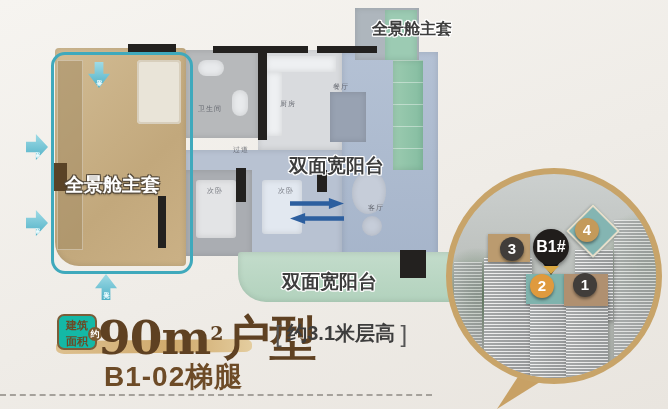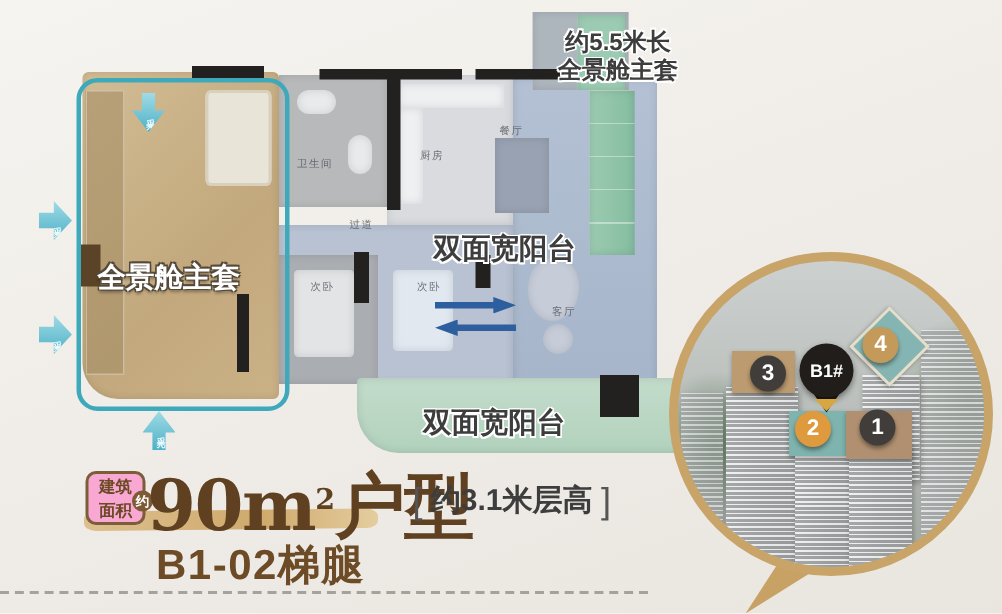--- a/index.html
+++ b/index.html
@@ -21,21 +21,21 @@
     display:flex;align-items:center;justify-content:center;
     font-size:6px;color:#eafcff;font-weight:bold;writing-mode:vertical-rl;letter-spacing:1px;}
   .arr-down{clip-path:polygon(30% 0,70% 0,70% 45%,100% 45%,50% 100%,0 45%,30% 45%);}
   .arr-right{clip-path:polygon(0 30%,45% 30%,45% 0,100% 50%,45% 100%,45% 70%,0 70%);}
   .arr-up{clip-path:polygon(50% 0,100% 55%,70% 55%,70% 100%,30% 100%,30% 55%,0 55%);}
   .swap{position:absolute;height:11px;background:#2d5f9f;}
   .swap-r{clip-path:polygon(0 30%,72% 30%,72% 0,100% 50%,72% 100%,72% 70%,0 70%);}
   .swap-l{clip-path:polygon(100% 30%,28% 30%,28% 0,0 50%,28% 100%,28% 70%,100% 70%);}
   
   .badge{left:57px;top:314px;width:40px;height:36px;border:2px solid #7c5d39;border-radius:7px;
-    background:#f9a8d4;color:#6b4a26;font-size:11px;font-weight:bold;line-height:16px;
+    background:#14b8a6;color:#6b4a26;font-size:11px;font-weight:bold;line-height:16px;
     text-align:center;box-sizing:border-box;}
   .badge-circle{position:absolute;right:-7px;top:11px;width:14px;height:14px;border-radius:50%;
     background:#7c5a33;color:#fff;font-size:9px;line-height:14px;text-align:center;}
   .swash{left:56px;top:340px;width:196px;height:13px;border-radius:8px/5px;
     background:linear-gradient(90deg,#ddc08f,#cfa96c 60%,#e4cd9f);transform:rotate(-.6deg);}
   .big-title{left:98px;top:314px;font-family:"DejaVu Serif",serif;font-weight:bold;
     font-size:47px;color:#5f4122;letter-spacing:-1px;line-height:1;}
   .big-title sup{font-size:19px;vertical-align:14px;letter-spacing:0;}
   .height-note{left:275px;top:320px;font-size:20px;color:#3d3d3d;font-weight:bold;}
   .height-note .bracket{font-weight:400;font-size:24px;color:#555;vertical-align:-2px;}
@@ -53,21 +53,21 @@
       linear-gradient(180deg,#ccd0cf 0%,#b9bdb9 55%,#a9aea8 100%);}
   .tower{position:absolute;background:
       repeating-linear-gradient(180deg,rgba(255,255,255,.65) 0 1px,rgba(128,131,133,.55) 1px 3px),
       linear-gradient(90deg,#d2d4d4,#bfc1c1 50%,#b0b2b2);
     box-shadow:1px 2px 4px rgba(0,0,0,.25);}
   .roof{position:absolute;box-shadow:0 1px 3px rgba(0,0,0,.3);}
   .marker{position:absolute;border-radius:50%;width:24px;height:24px;color:#fff;
     font-weight:bold;font-size:15px;text-align:center;line-height:24px;
     box-shadow:0 2px 3px rgba(0,0,0,.4);}
   .pin{position:absolute;width:36px;height:36px;border-radius:50%;background:#201d1b;
-    color:#fff;font-weight:bold;font-size:12px;text-align:center;line-height:36px;
+    color:#fff;font-weight:bold;font-size:16px;text-align:center;line-height:36px;
     box-shadow:0 2px 4px rgba(0,0,0,.45);}
   .pin-tail{position:absolute;width:0;height:0;border-left:9px solid transparent;
     border-right:9px solid transparent;border-top:13px solid #201d1b;}
   .pin-chevron{position:absolute;width:0;height:0;border-left:8px solid transparent;
     border-right:8px solid transparent;border-top:8px solid #d9a742;}
 </style>
 </head>
 <body>
 
 <div class="abs plan">
@@ -122,21 +122,20 @@
 
   <div class="light-arrow arr-down" style="left:48px;top:62px;">采光</div>
   <div class="light-arrow arr-right" style="left:-14px;top:134px;">采光</div>
   <div class="light-arrow arr-right" style="left:-14px;top:210px;">采光</div>
   <div class="light-arrow arr-up" style="left:55px;top:274px;">采光</div>
 
   <div class="swap swap-r" style="left:250px;top:198px;width:54px;"></div>
   <div class="swap swap-l" style="left:250px;top:213px;width:54px;"></div>
 
   <div class="abs outline-d" style="left:312px;top:19px;width:120px;text-align:center;font-size:16px;line-height:19px;">
-    <div>约5.5米长</div>
     <div>全景舱主套</div>
   </div>
   <div class="abs outline-w" style="left:25px;top:156px;font-size:19px;margin-top:16px;">全景舱主套</div>
   <div class="abs outline-d" style="left:249px;top:153px;font-size:19px;">双面宽阳台</div>
   <div class="abs outline-d" style="left:242px;top:269px;font-size:19px;">双面宽阳台</div>
 </div>
 
 <div class="abs swash"></div>
 <div class="abs badge">
   <div style="margin-top:1px;">建筑</div>

